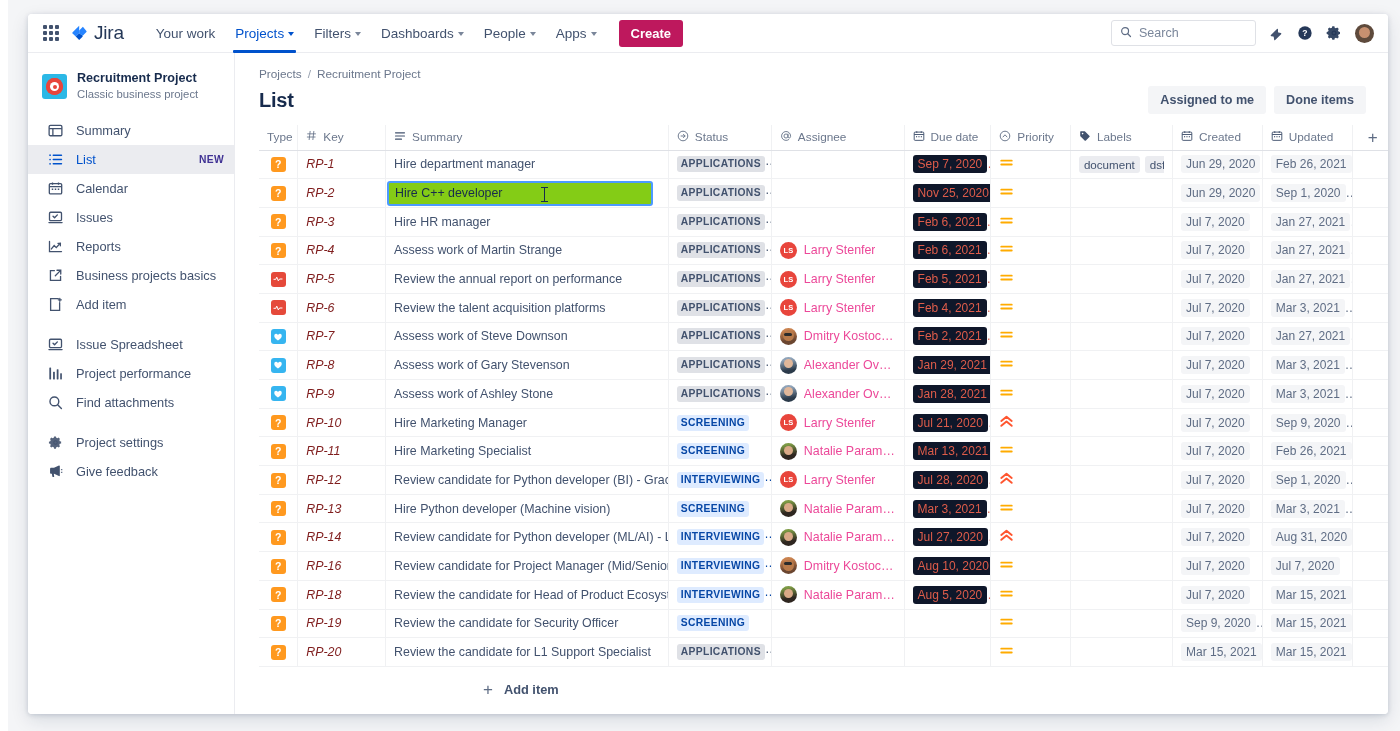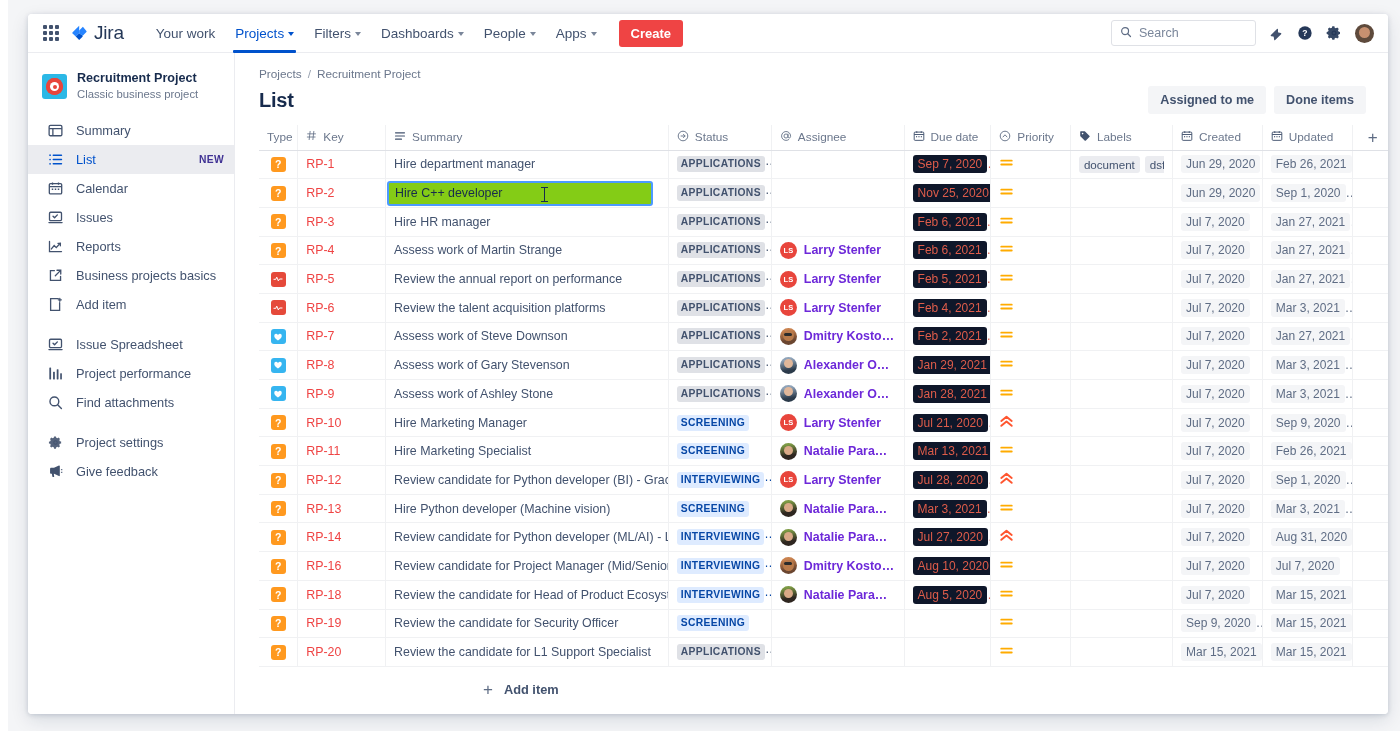--- a/index.html
+++ b/index.html
@@ -69,21 +69,21 @@
   }
   .caret {
     width: 0; height: 0;
     border-left: 3.5px solid transparent;
     border-right: 3.5px solid transparent;
     border-top: 4px solid #7a869a;
     margin-top: 2px;
   }
   .create-btn {
     margin-left: 12px;
-    background: #ef4444; color: #fff;
+    background: #be185d; color: #fff;
     font-size: 13px; font-weight: bold;
     border: none; border-radius: 3px;
     padding: 6px 12px; cursor: pointer;
     font-family: inherit;
   }
   .topright { margin-left: auto; display: flex; align-items: center; gap: 13px; }
   .searchbox {
     display: flex; align-items: center; gap: 7px;
     width: 145px; height: 26px;
     border: 1px solid #dfe1e6; border-radius: 3px;
@@ -210,21 +210,21 @@
   .type-ico {
     width: 15px; height: 15px; border-radius: 3px;
     display: inline-flex; align-items: center; justify-content: center;
     font-size: 10.5px; font-weight: bold; color: #fff;
     vertical-align: middle;
   }
   .type-task { background: #ff991f; }
   .type-bug  { background: #e5493a; }
   .type-story{ background: #36b5f0; }
 
-  .key-link { color: #ef4444; cursor: pointer; }
+  .key-link { color: #7f1d1d; cursor: pointer; font-style: italic; }
 
   .sum-text { color: #42526e; cursor: text; display: block; }
 
   .sum-edit {
     display: flex; align-items: center;
     height: 25px; width: 100%;
     border: 2px solid #4c9aff; border-radius: 3px;
     background: #84cc16; padding: 0 6px;
     position: relative;
     margin-left: -7px;
@@ -250,21 +250,21 @@
   .lz-blue { background: #deebff; color: #0747a6; }
 
   .assignee { display: flex; align-items: center; gap: 7px; overflow: hidden; }
   .av {
     width: 17px; height: 17px; border-radius: 50%;
     flex: none; overflow: hidden; position: relative;
     display: flex; align-items: center; justify-content: center;
     font-size: 7.5px; font-weight: bold; color: #fff;
   }
   .av-initials { background: #e8453c; }
-  .av-name { font-size: 12.4px; color: #6d28d9; overflow: hidden; text-overflow: ellipsis; white-space: nowrap; font-weight: bold; }
+  .av-name { font-size: 12.4px; color: #ec4899; overflow: hidden; text-overflow: ellipsis; white-space: nowrap; }
 
   .av-photo-a { background: linear-gradient(170deg,#c9824f 20%,#6b4630 70%); }
   .av-photo-a:after { content:""; position:absolute; left:3px; top:2.5px; width:11px; height:11px; border-radius:50%; background:#b87a4a; }
   .av-photo-a:before { content:""; position:absolute; left:4.5px; top:5px; width:8px; height:3px; border-radius:2px; background:#2b2b2b; z-index:2; }
 
   .av-photo-b { background: linear-gradient(170deg,#8fa3b8 20%,#2b3a4a 75%); }
   .av-photo-b:after { content:""; position:absolute; left:4px; top:2px; width:9px; height:9px; border-radius:50%; background:#e0b79a; }
 
   .av-photo-c { background: linear-gradient(170deg,#7d9a45 15%,#2e2620 70%); }
   .av-photo-c:after { content:""; position:absolute; left:4px; top:3px; width:9px; height:9px; border-radius:50%; background:#d9a987; }

